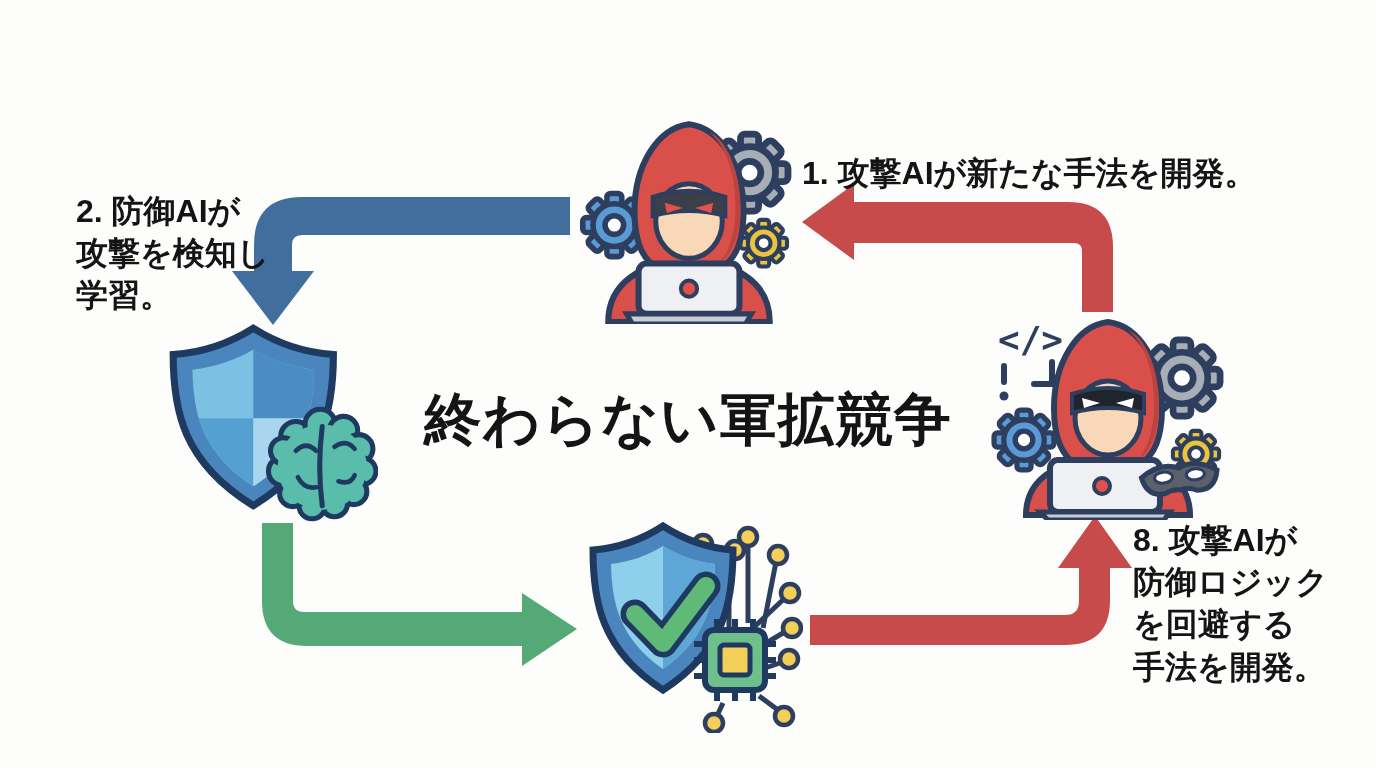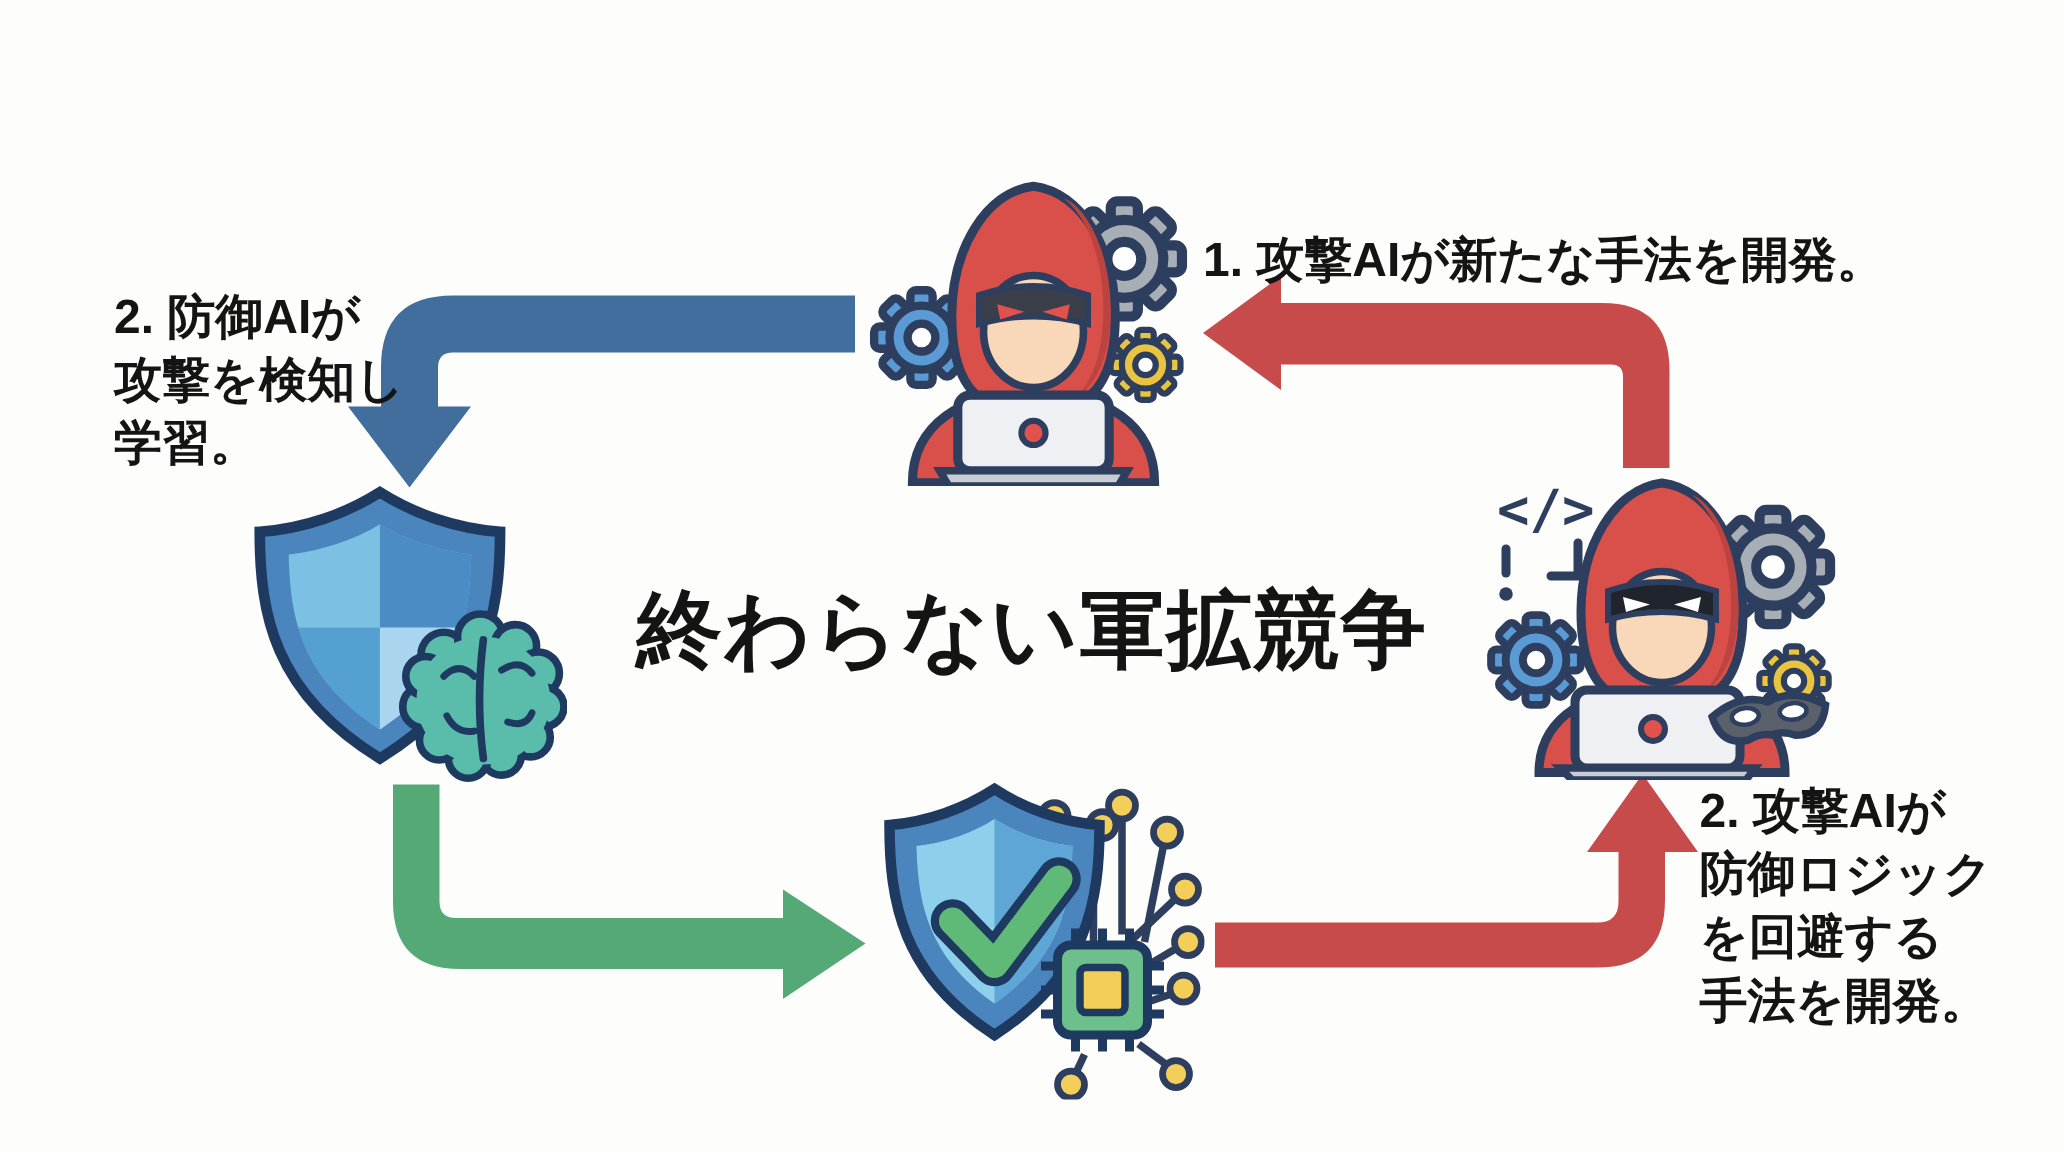--- a/index.html
+++ b/index.html
@@ -193,18 +193,18 @@
       <ellipse cx="22" cy="16" rx="9" ry="5.5" fill="#ffffff" stroke="#2d3e5f" stroke-width="3"></ellipse>
       <ellipse cx="54" cy="16" rx="9" ry="5.5" fill="#ffffff" stroke="#2d3e5f" stroke-width="3"></ellipse>
     </g>
   </svg>
 
   <div class="abs center-label">終わらない軍拡競争</div>
   <div class="abs step nowrap" id="step1">1. 攻撃AIが新たな手法を開発。</div>
   <div class="abs step" id="step2">2. 防御AIが
 攻撃を検知し
 学習。</div>
-  <div class="abs step" id="step4">2. 攻撃AIが
+  <div class="abs step" id="step4">8. 攻撃AIが
 防御ロジック
 を回避する
 手法を開発。</div>
 
 </div>
 
 </body></html>

